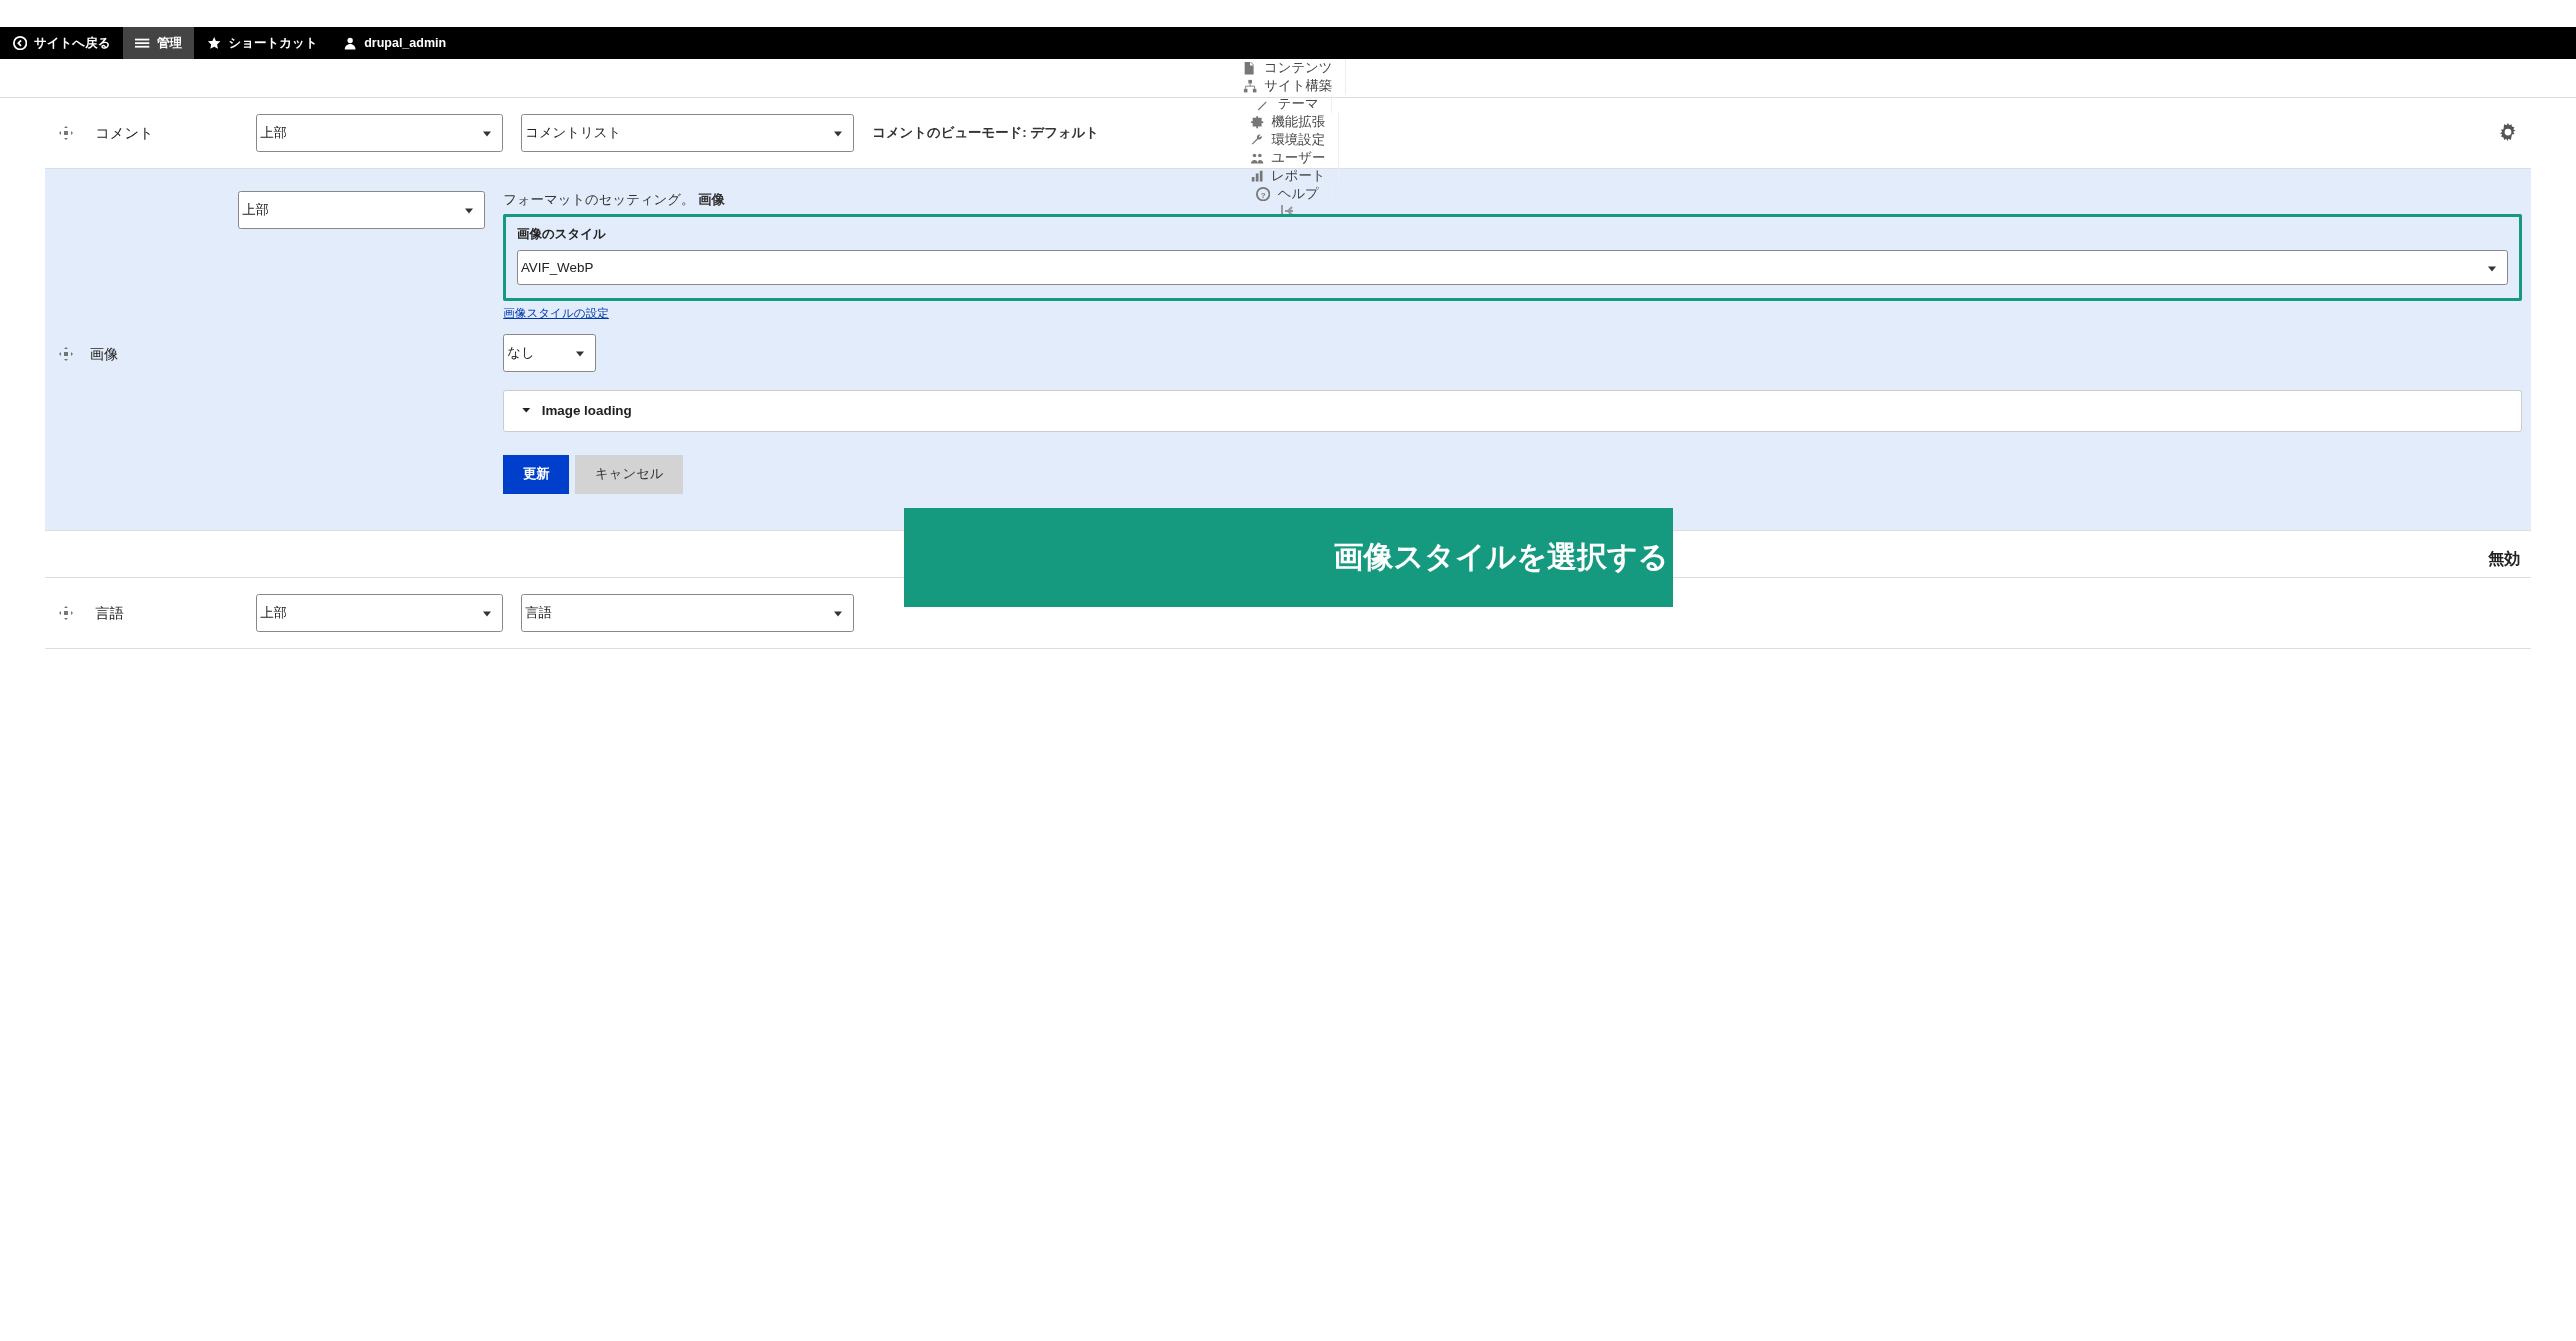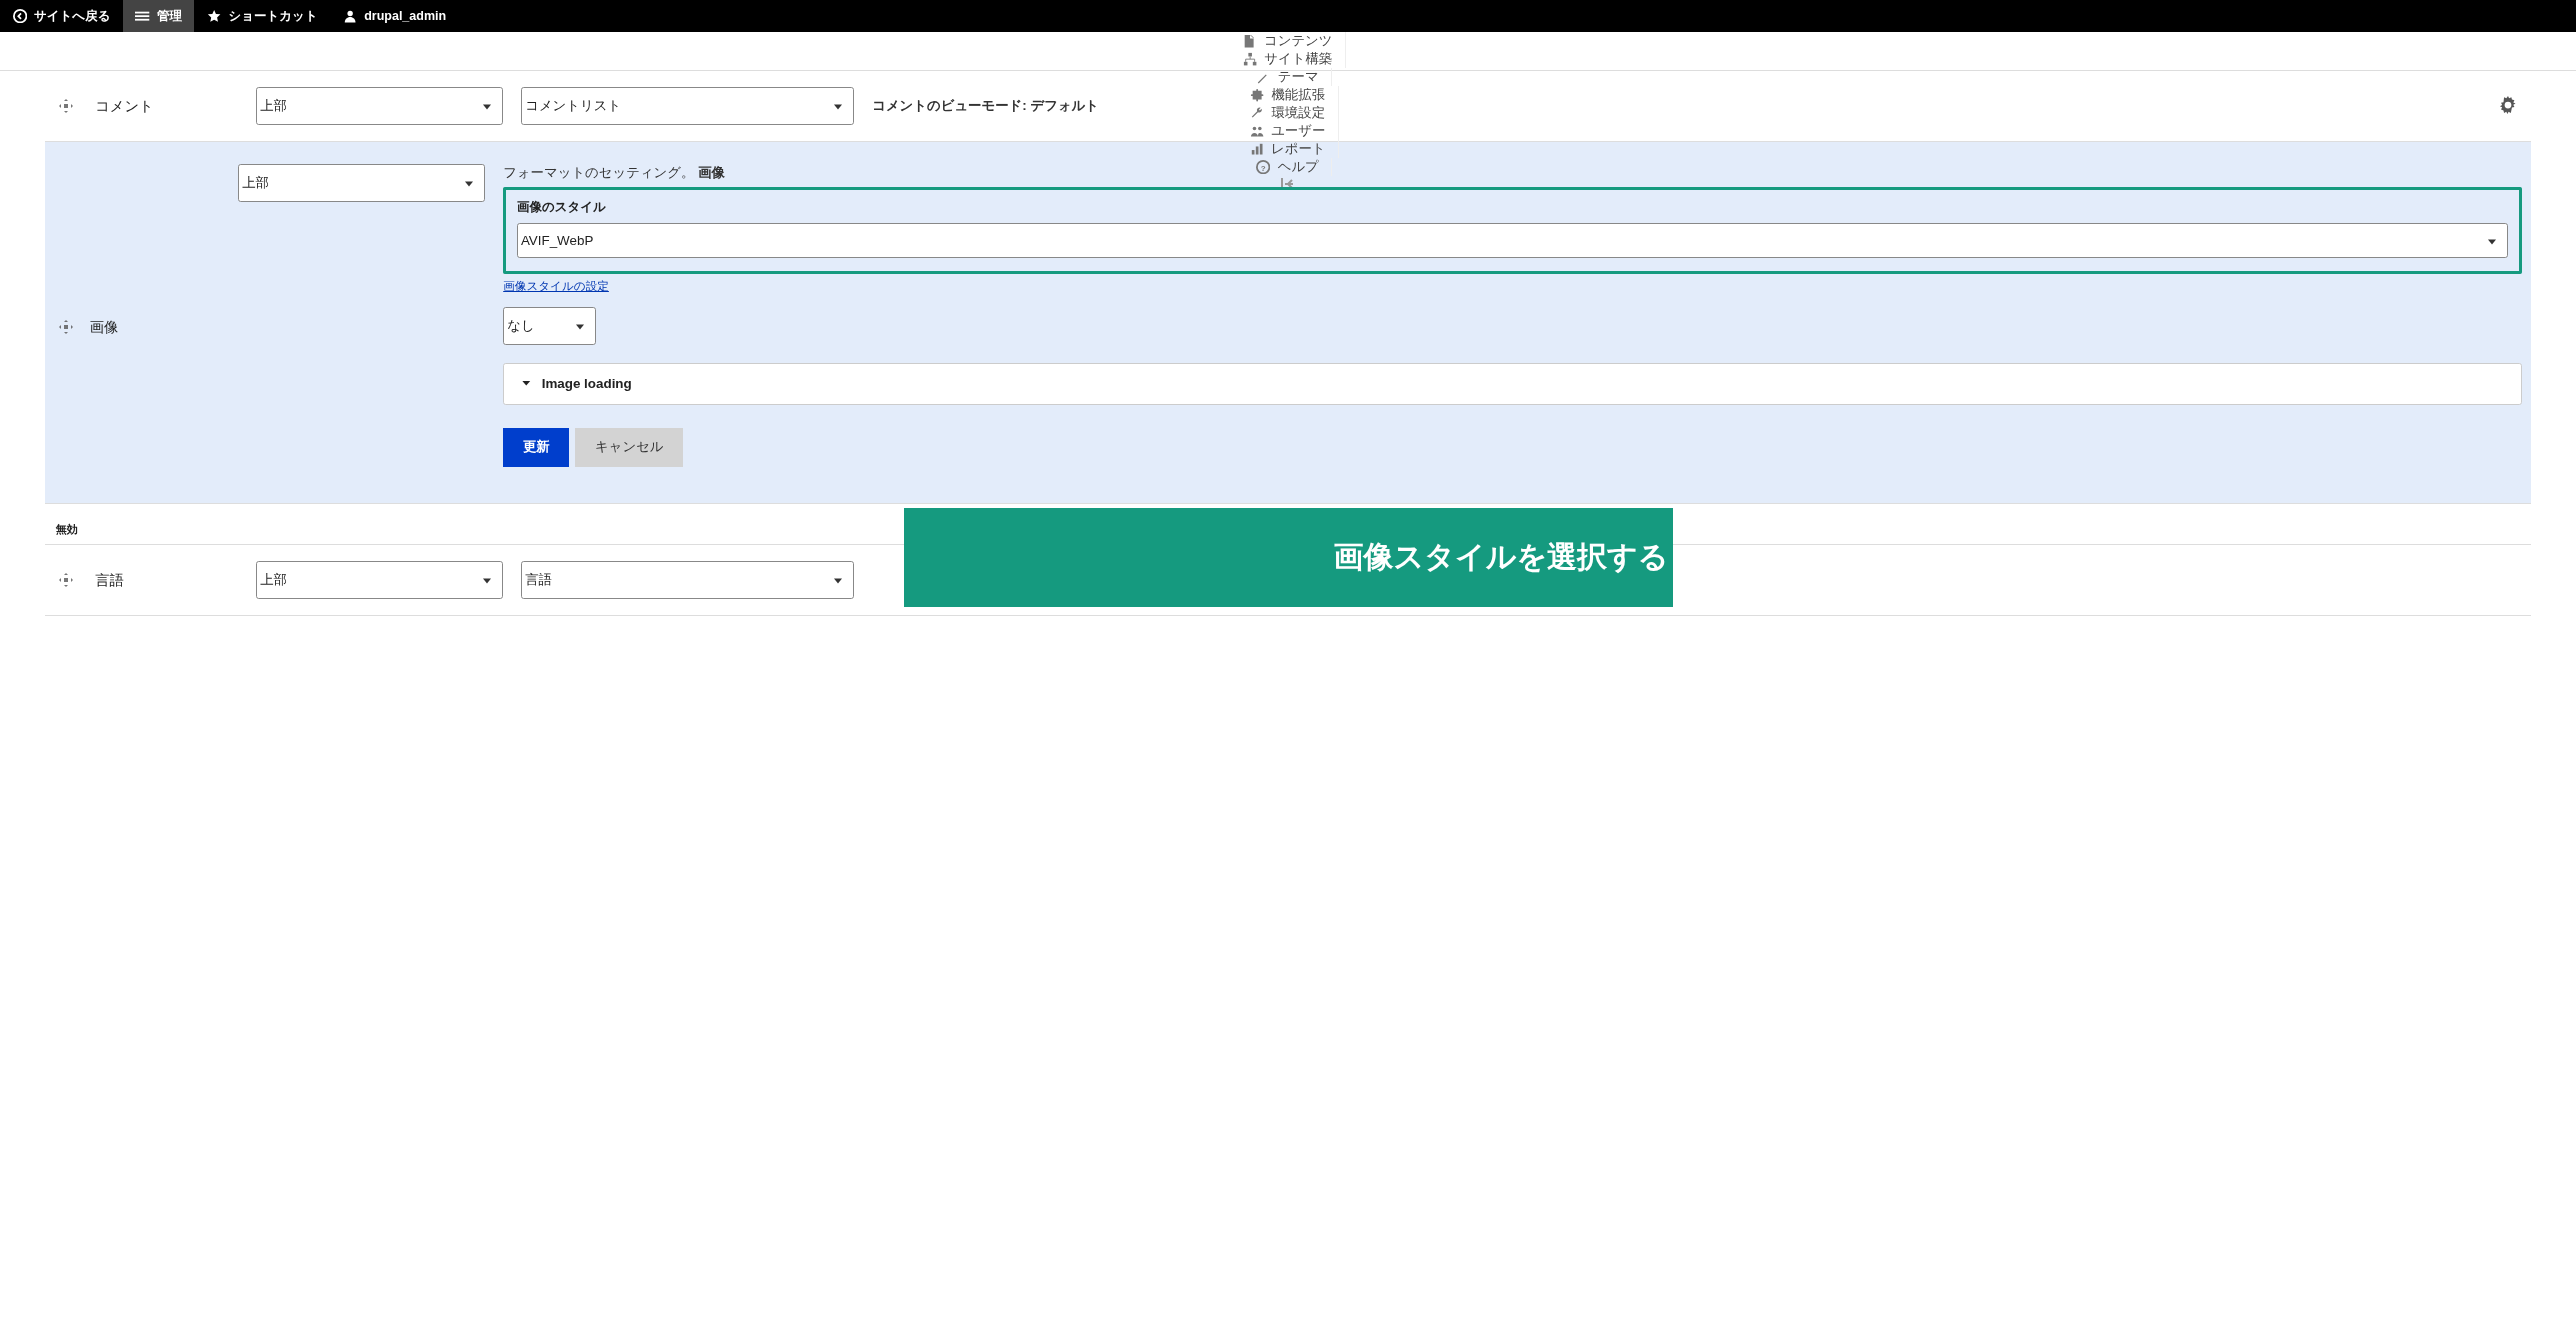--- a/index.html
+++ b/index.html
@@ -1,18 +1,18 @@
 <!DOCTYPE html>
 <html style="font-size:14.3px"><head>
   <meta charset="utf-8">
   <style>
     * { margin: 0; padding: 0; box-sizing: border-box; }
     body { font-family: -apple-system, BlinkMacSystemFont, "Segoe UI", sans-serif; background: #fff; color: #222; }
     
-    .top-bar { background: #000; color: #fff; display: flex; align-items: center; height: 32px; font-size: 12.5px; }
+    .top-bar { background: #000; color: #fff; display: flex; align-items: center; height: 32px; font-size: 12.5px; margin-top: 27px; }
     .top-bar-item { display: flex; align-items: center; gap: 7.2px; padding: 0 12.5px; height: 100%; cursor: pointer; font-weight: 600; }
     .top-bar-item.active { background: #444; }
     .top-bar-icon { display: inline-flex; align-items: center; justify-content: center; }
     
     .admin-menu { background: #fff; border-bottom: 0.9px solid #ddd; display: flex; align-items: center; height: 39px; padding: 0 7.2px; flex-direction: column; }
     .admin-menu-item { display: flex; align-items: center; gap: 7.2px; padding: 0 12.5px; height: 100%; cursor: pointer; color: #444; font-size: 13.4px; font-weight: 500; border-right: 0.9px solid #eee; }
     .admin-menu-icon { color: #777; display: inline-flex; }
     .admin-menu-spacer { flex: 1; }
     .admin-menu-collapse { padding: 0 10.7px; color: #999; cursor: pointer; }
     
@@ -38,21 +38,21 @@
     .fs-select { width: 100%; }
     .fs-link { color: #0036b1; text-decoration: underline; font-size: 11.6px; display: inline-block; margin-bottom: 12.5px; }
     .fs-small-select { width: 93px; margin-bottom: 18px; }
     .details-box { border: 0.9px solid #ccc; border-radius: 2.7px; padding: 12.5px 16px; background: #fff; display: flex; align-items: center; gap: 9px; font-weight: 700; font-size: 13.4px; cursor: pointer; }
     .chevron-down { display: inline-flex; }
     
     .action-buttons { display: flex; gap: 6px; margin-top: 23px; }
     .btn-primary { background: #003ecc; color: #fff; border: none; padding: 10.7px 19.7px; font-size: 13.4px; font-weight: 700; cursor: pointer; }
     .btn-secondary { background: #d3d3d3; color: #333; border: none; padding: 10.7px 19.7px; font-size: 13.4px; font-weight: 400; cursor: pointer; }
     
-    .section-header { padding: 18px 10.7px 7.2px; font-weight: 700; font-size: 11px; border-bottom: 0.9px solid #ddd; }
+    .section-header { padding: 18px 10.7px 7.2px; font-weight: 700; font-size: 16px; border-bottom: 0.9px solid #ddd; text-align: right; }
     
     .banner { position: fixed; left: 50%; transform: translateX(-50%); top: 508px; width: 769px; background: #159a7f; color: #fff; text-align: right; padding: 29px 4px; font-size: 30px; font-weight: 700; z-index: 100; }
     
     .image-row-label-wrap { display: flex; align-items: center; gap: 12.5px; margin-top: 152px; }
   </style>
 </head>
 <body>
 
 <div class="top-bar">
   <div class="top-bar-item">

